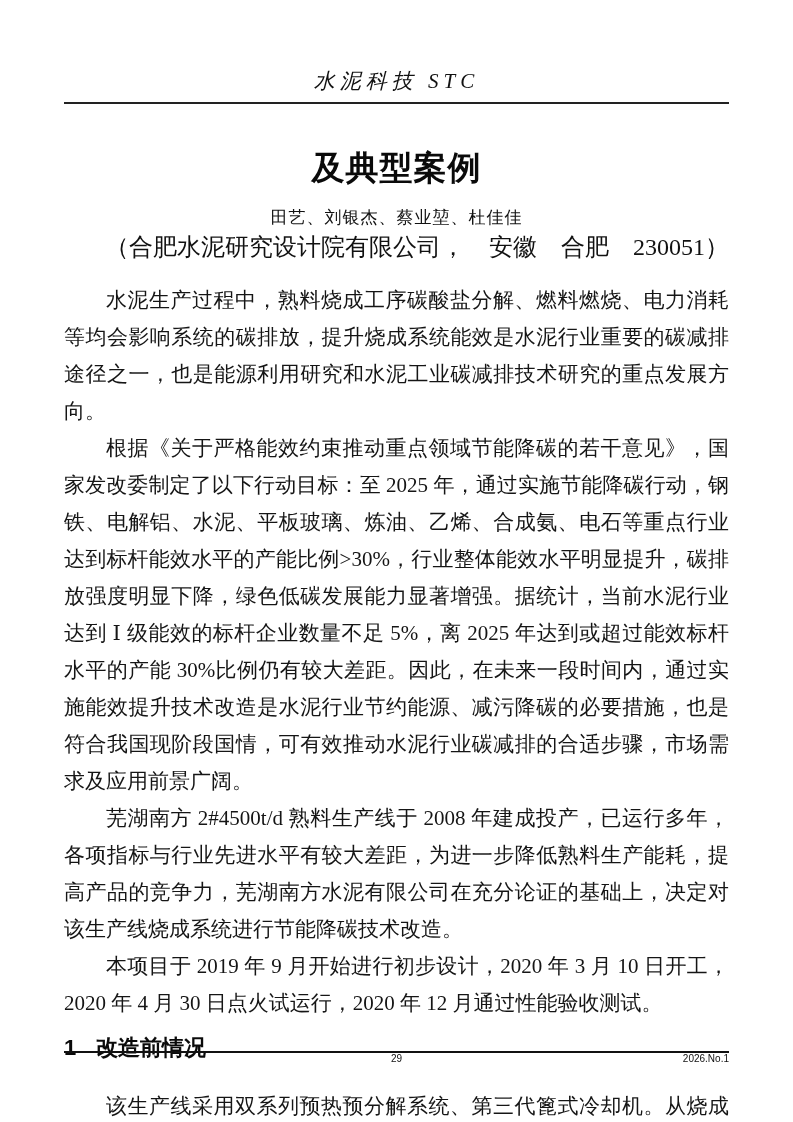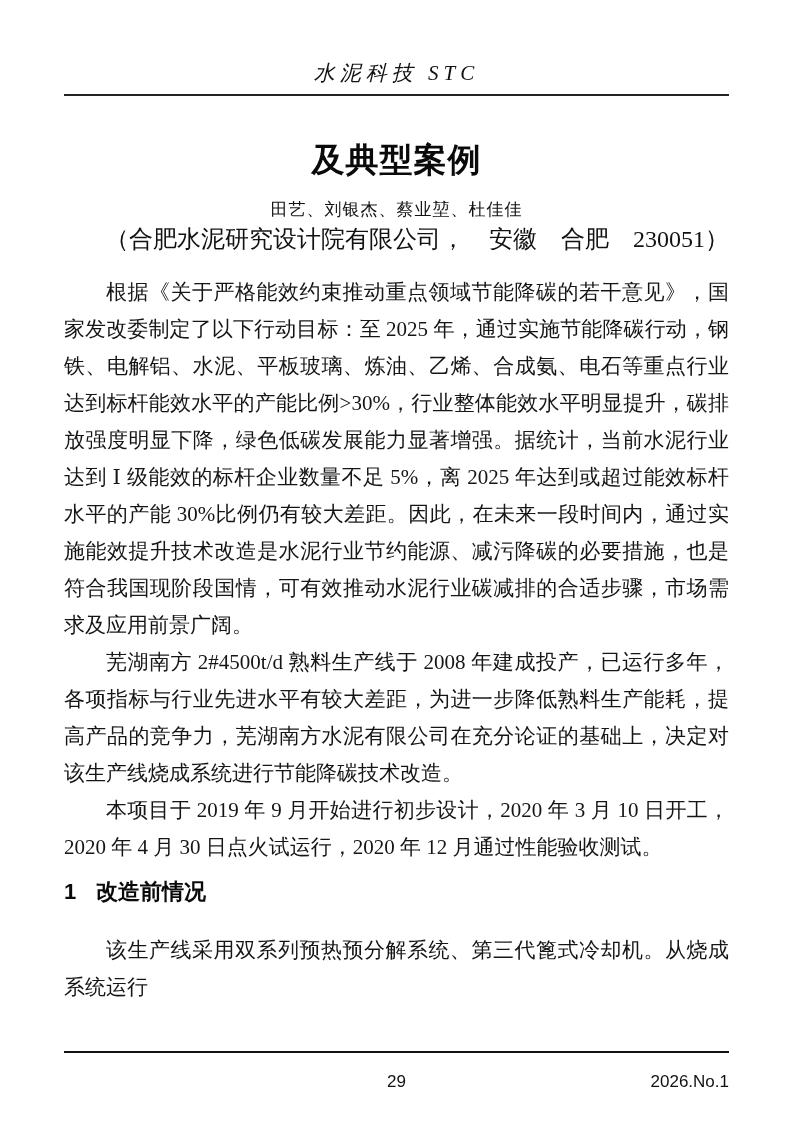--- a/index.html
+++ b/index.html
@@ -9,21 +9,21 @@
     font-family: "Liberation Serif", "DejaVu Serif", serif;
   }
   .page {
     position: relative;
     width: 793px;
     height: 1122px;
     margin: 0 auto;
     background: #ffffff;
     color: #111111;
     box-sizing: border-box;
-    padding: 8px 64px;
+    padding: 16px 64px;
     overflow: hidden;
   }
   
   .page-header { padding-top: 52px; }
   .journal-title {
     text-align: center;
     font-family: "Liberation Serif", "DejaVu Serif", serif;
     font-style: italic;
     font-size: 21px;
     line-height: 27px;
@@ -86,24 +86,24 @@
     left: 64px;
     right: 64px;
     top: 1051px;
   }
   .footer-rule {
     height: 0;
     border-top: 2.5px solid #111;
   }
   .footer-row {
     position: relative;
-    margin-top: 19px;
+    margin-top: 0;
     height: 18px;
     font-family: "Liberation Sans", "DejaVu Sans", sans-serif;
-    font-size: 17px;
+    font-size: 10px;
     color: #111;
     text-decoration: underline;
   }
   .page-number {
     position: absolute;
     left: 0; right: 0;
     text-align: center;
   }
   .issue-number {
     position: absolute;
@@ -124,20 +124,21 @@
   <div class="article">
     <h1 class="article-title">
       <span class="title-line">及典型案例</span>
     </h1>
 
     <div class="authors">田艺、刘银杰、蔡业堃、杜佳佳</div>
 
     <div class="affiliation">（合肥水泥研究设计院有限公司，　安徽　合肥　230051）</div>
 
     <div class="article-body-text">
+      <p class="body-para">水泥生产过程中，熟料烧成工序碳酸盐分解、燃料燃烧、电力消耗等均会影响系统的碳排放，提升烧成系统能效是水泥行业重要的碳减排途径之一，也是能源利用研究和水泥工业碳减排技术研究的重点发展方向。</p>
       <p class="body-para">根据《关于严格能效约束推动重点领域节能降碳的若干意见》，国家发改委制定了以下行动目标：至 2025 年，通过实施节能降碳行动，钢铁、电解铝、水泥、平板玻璃、炼油、乙烯、合成氨、电石等重点行业达到标杆能效水平的产能比例&gt;30%，行业整体能效水平明显提升，碳排放强度明显下降，绿色低碳发展能力显著增强。据统计，当前水泥行业达到 Ⅰ 级能效的标杆企业数量不足 5%，离 2025 年达到或超过能效标杆水平的产能 30%比例仍有较大差距。因此，在未来一段时间内，通过实施能效提升技术改造是水泥行业节约能源、减污降碳的必要措施，也是符合我国现阶段国情，可有效推动水泥行业碳减排的合适步骤，市场需求及应用前景广阔。</p>
       <p class="body-para">芜湖南方 2#4500t/d 熟料生产线于 2008 年建成投产，已运行多年，各项指标与行业先进水平有较大差距，为进一步降低熟料生产能耗，提高产品的竞争力，芜湖南方水泥有限公司在充分论证的基础上，决定对该生产线烧成系统进行节能降碳技术改造。</p>
       <p class="body-para">本项目于 2019 年 9 月开始进行初步设计，2020 年 3 月 10 日开工，2020 年 4 月 30 日点火试运行，2020 年 12 月通过性能验收测试。</p>
 
       <h2 class="section-heading">
         <span class="section-number">1</span><span class="section-title">改造前情况</span>
       </h2>
 
       <p class="body-para">该生产线采用双系列预热预分解系统、第三代篦式冷却机。从烧成系统运行</p>
     </div>

